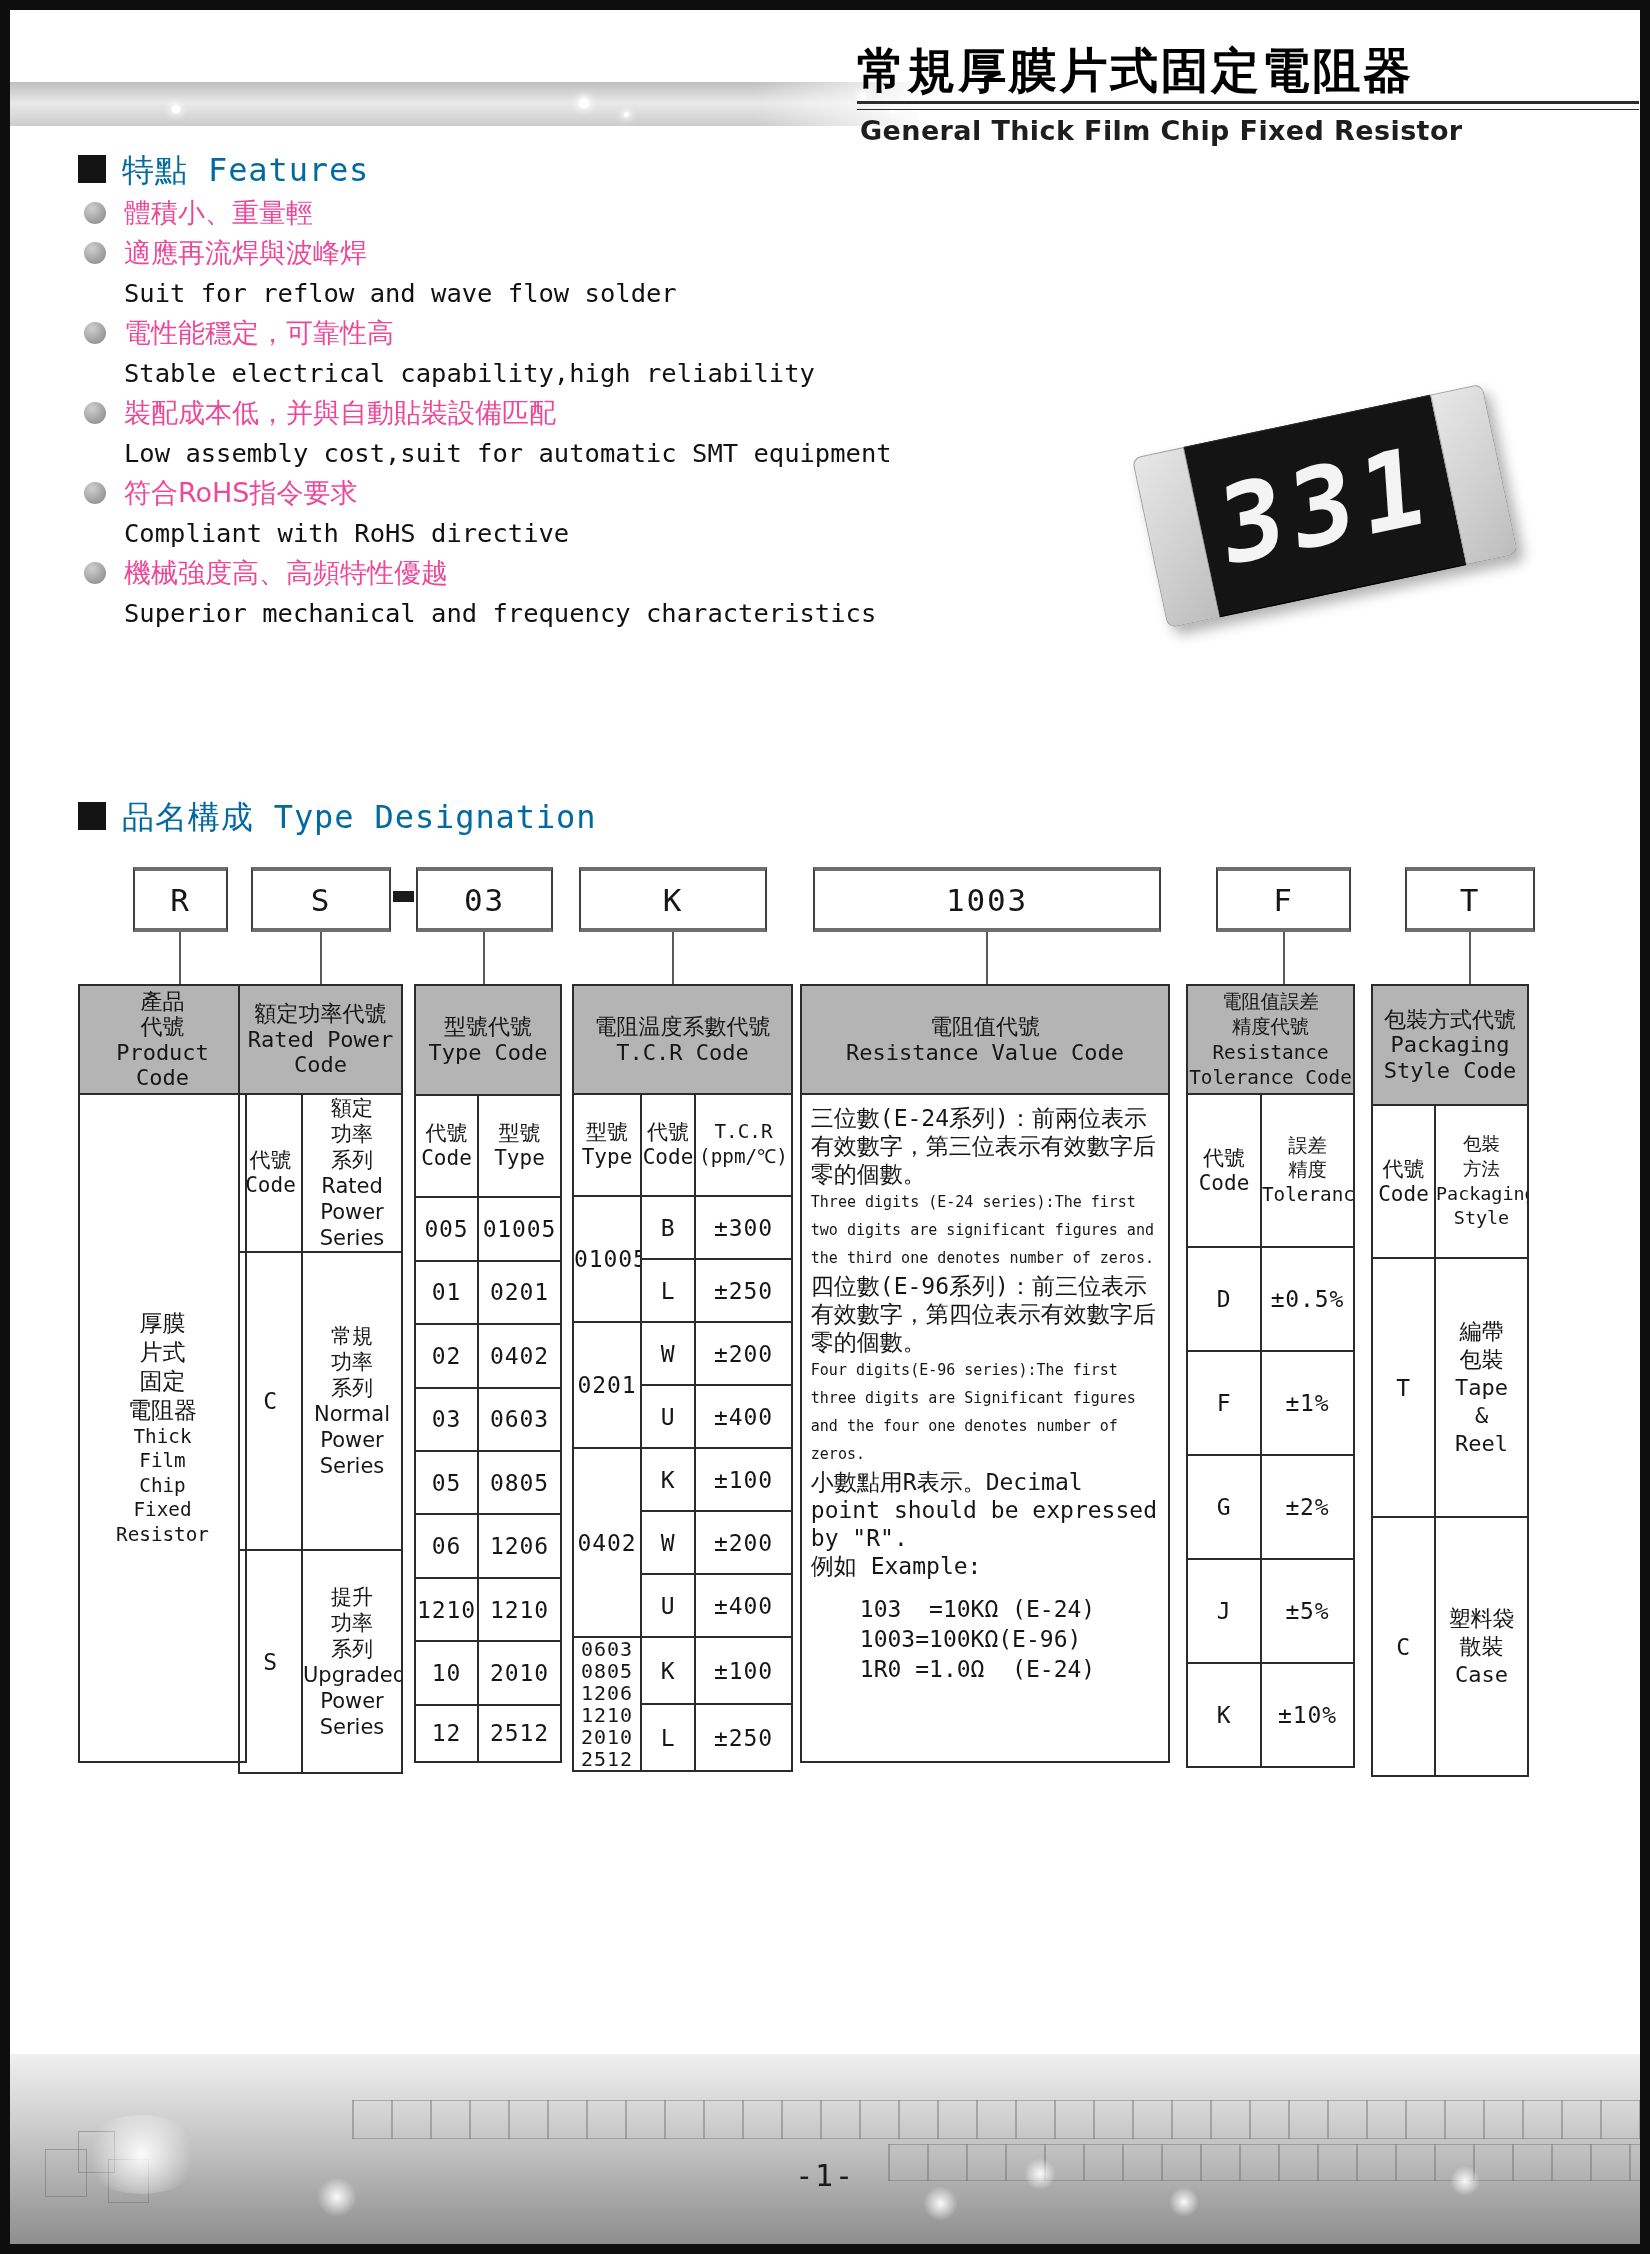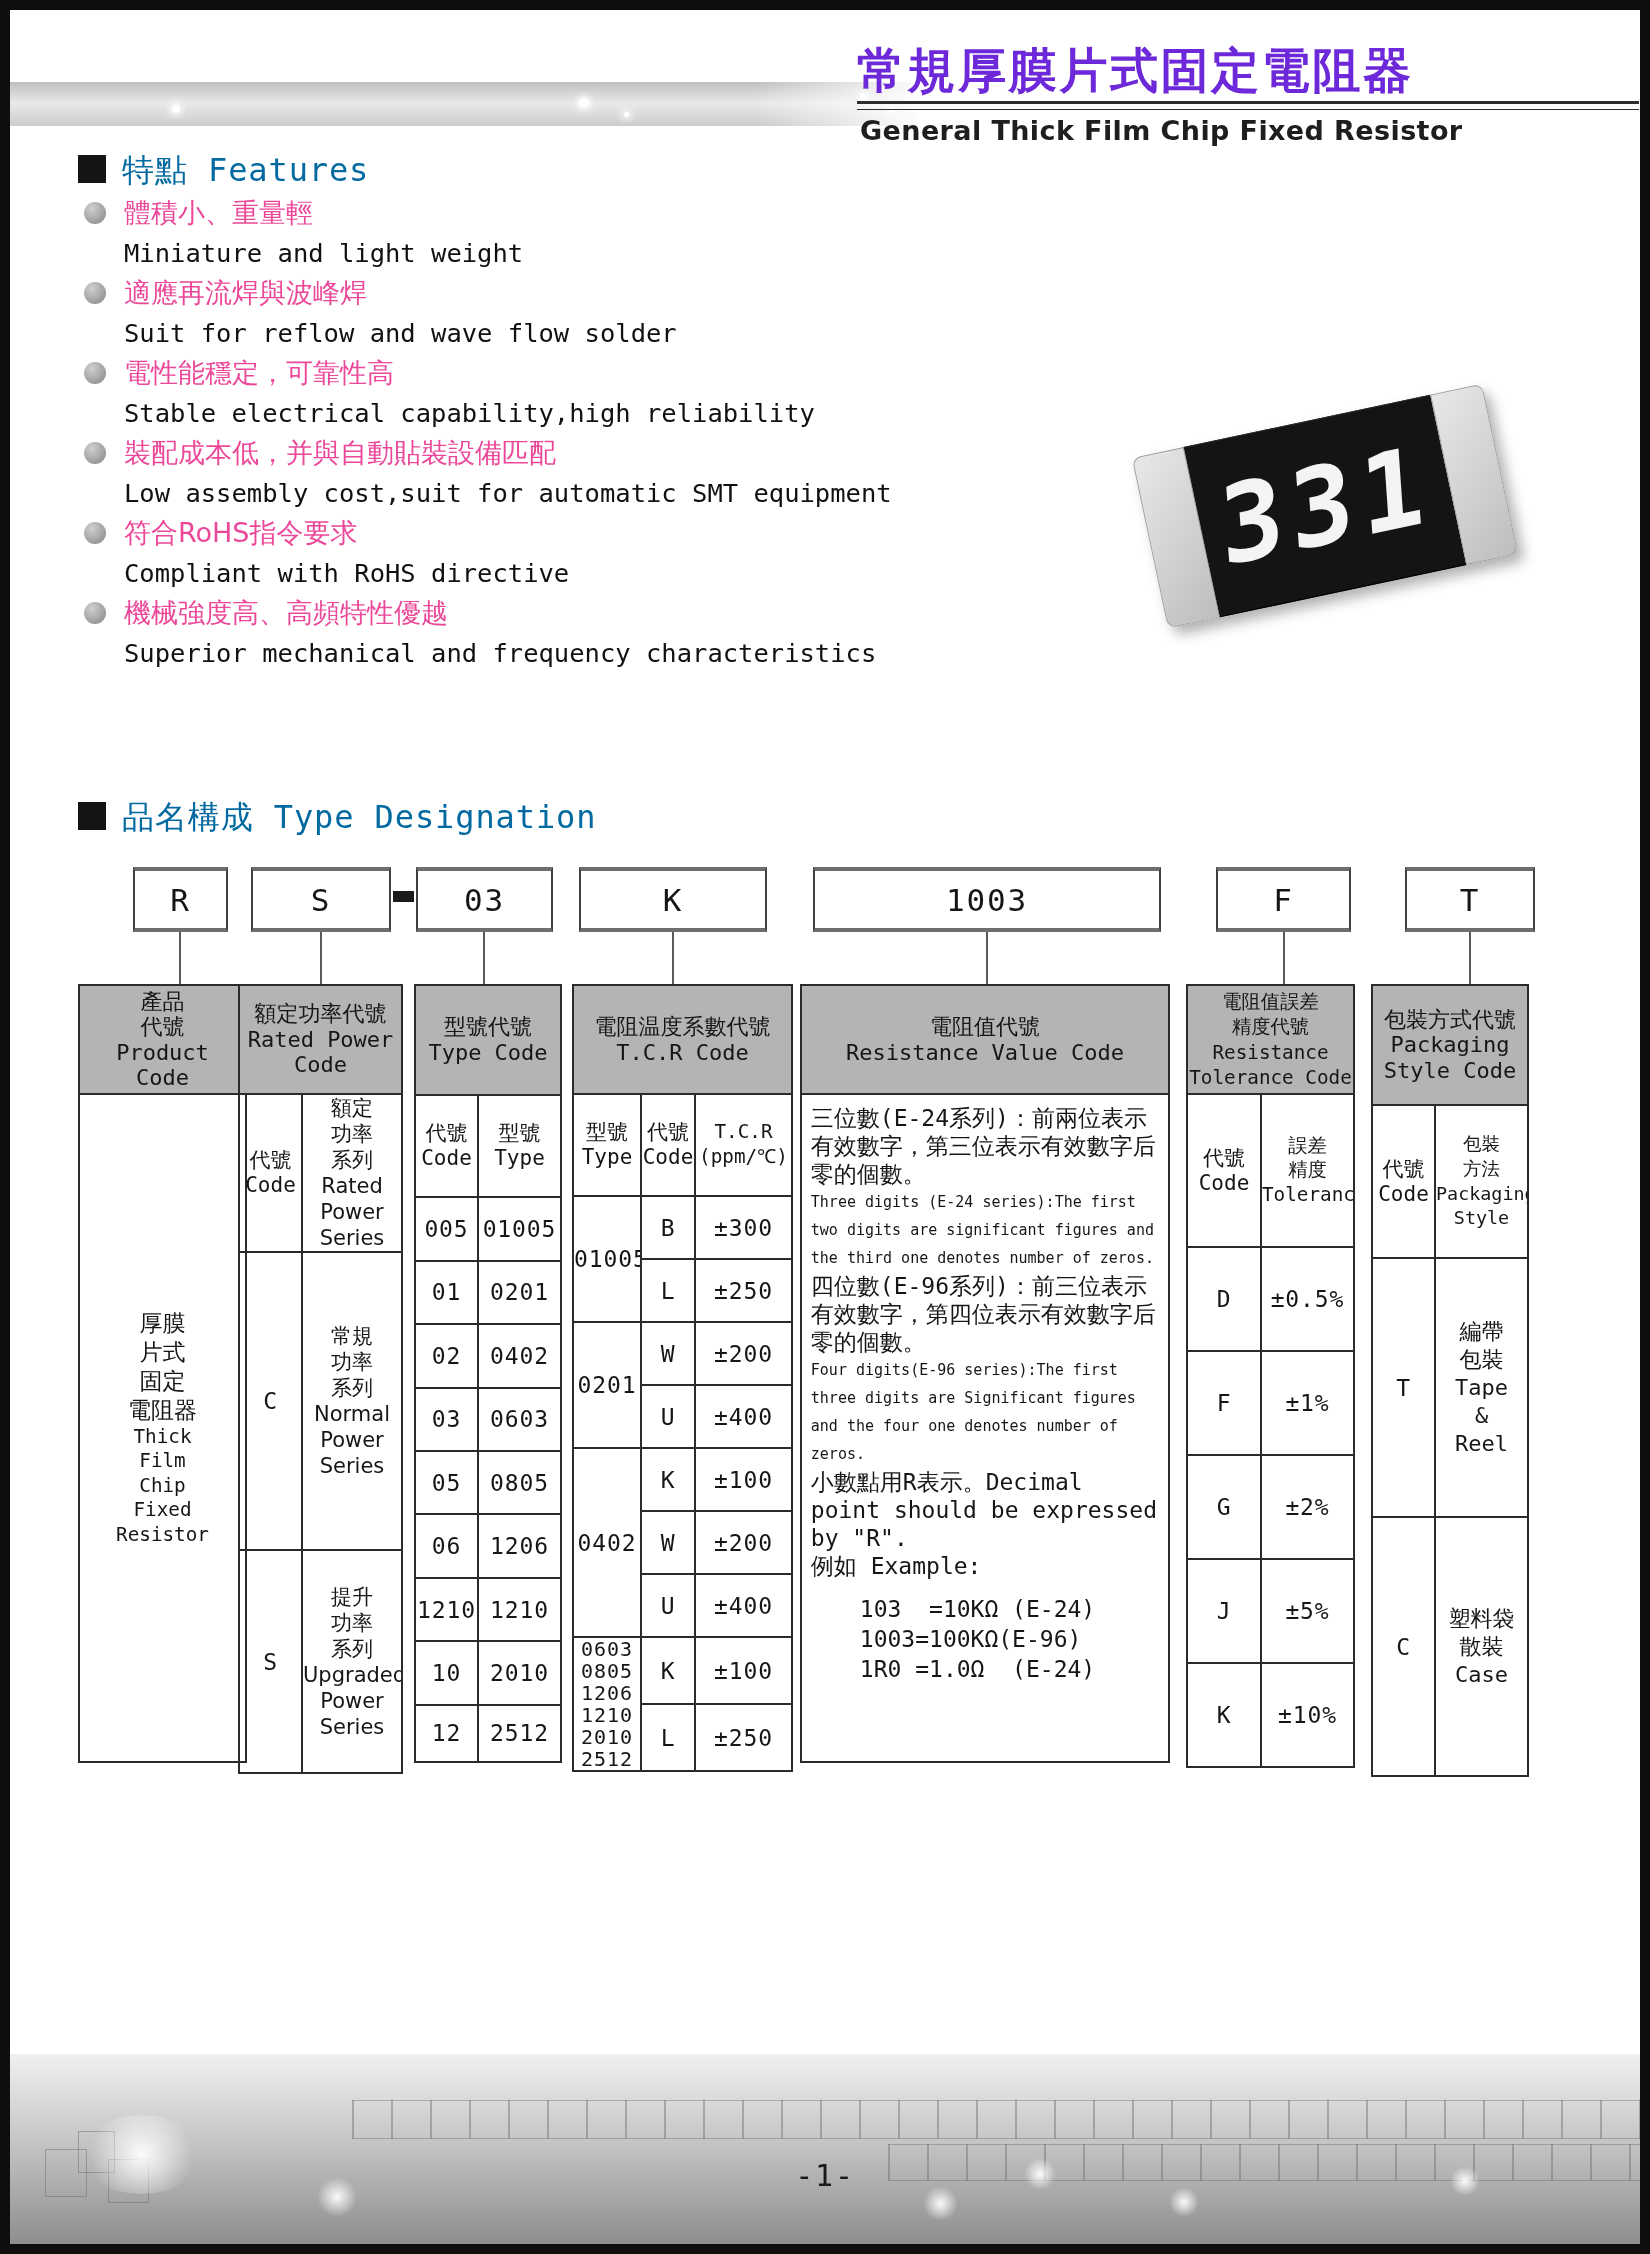--- a/index.html
+++ b/index.html
@@ -14,21 +14,21 @@
   
   .top-band{
     position:absolute; left:0; top:72px; width:909px; height:44px;
     background:
       linear-gradient(to right, rgba(255,255,255,0) 82%, rgba(255,255,255,.95)),
       linear-gradient(to bottom,#bfbfbf,#e9e9e9 48%,#cccccc);
   }
   .spark{position:absolute; border-radius:50%; background:#fff; box-shadow:0 0 7px 2.6px rgba(255,255,255,.9);}
   .title-cn{
     position:absolute; left:847px; top:33px; width:790px;
-    font-size:48px; font-weight:900; letter-spacing:2.6px; color:#6d28d9; line-height:54px;
+    font-size:48px; font-weight:900; letter-spacing:2.6px; color:#000000; line-height:54px;
   }
   .title-rules{
     position:absolute; left:847px; top:91px; width:782px; height:5.3px;
     border-top:3.5px solid #2c2c2c; border-bottom:1.8px solid #2c2c2c;
   }
   .title-en{
     position:absolute; left:850px; top:105px; width:790px;
     font-size:27px; font-weight:700; color:#1e1e1e; letter-spacing:0.4px;
   }
 
@@ -130,21 +130,20 @@
   <div class="title-rules"></div>
   <div class="title-en">General Thick Film Chip Fixed Resistor</div>
 
   <div class="sec-head mono" style="left:68px;top:139px;">
     <span class="sq"></span><span>特點 Features</span>
   </div>
   <div class="feat-list">
     <div class="feat">
       <span class="dot"></span>
       <div class="feat-cn">體積小、重量輕</div>
-      <div class="feat-en mono">Miniature and light weight</div>
     </div>
     <div class="feat">
       <span class="dot"></span>
       <div class="feat-cn">適應再流焊與波峰焊</div>
       <div class="feat-en mono">Suit for reflow and wave flow solder</div>
     </div>
     <div class="feat">
       <span class="dot"></span>
       <div class="feat-cn">電性能穩定，可靠性高</div>
       <div class="feat-en mono">Stable electrical capability,high reliability</div>

